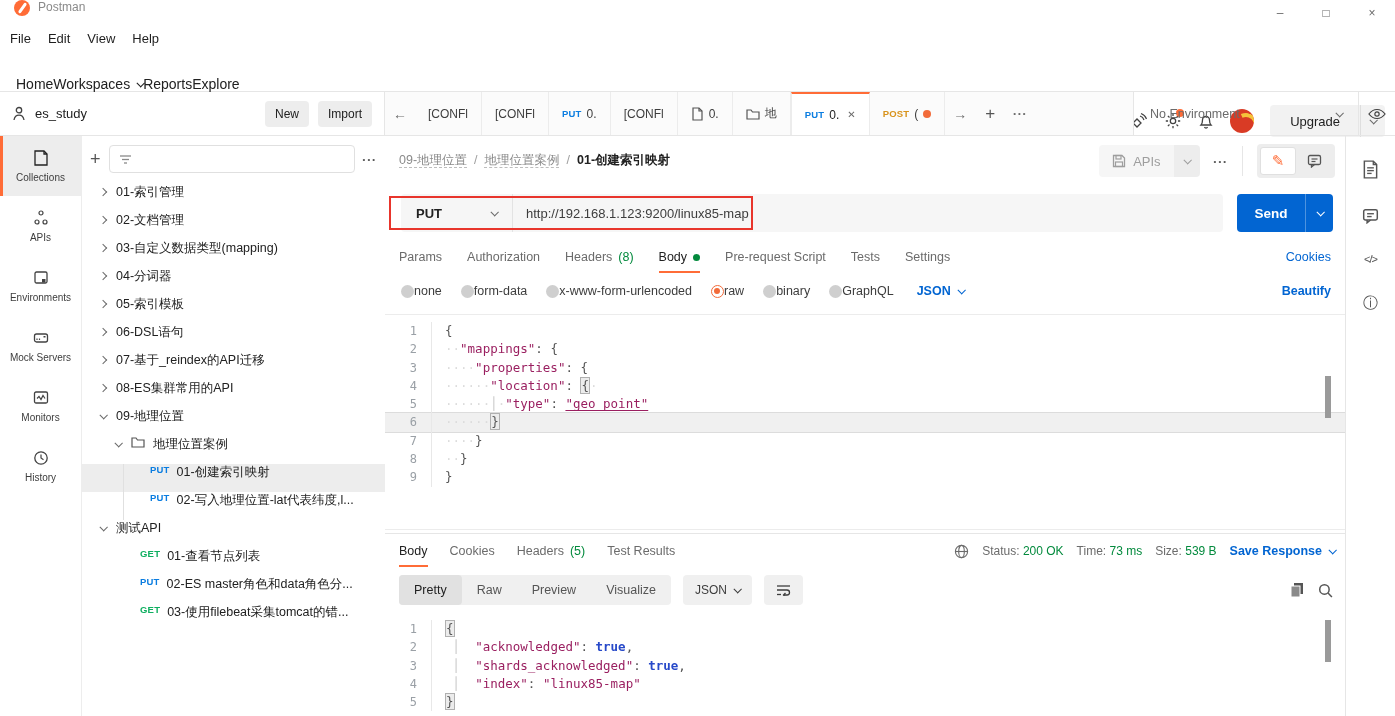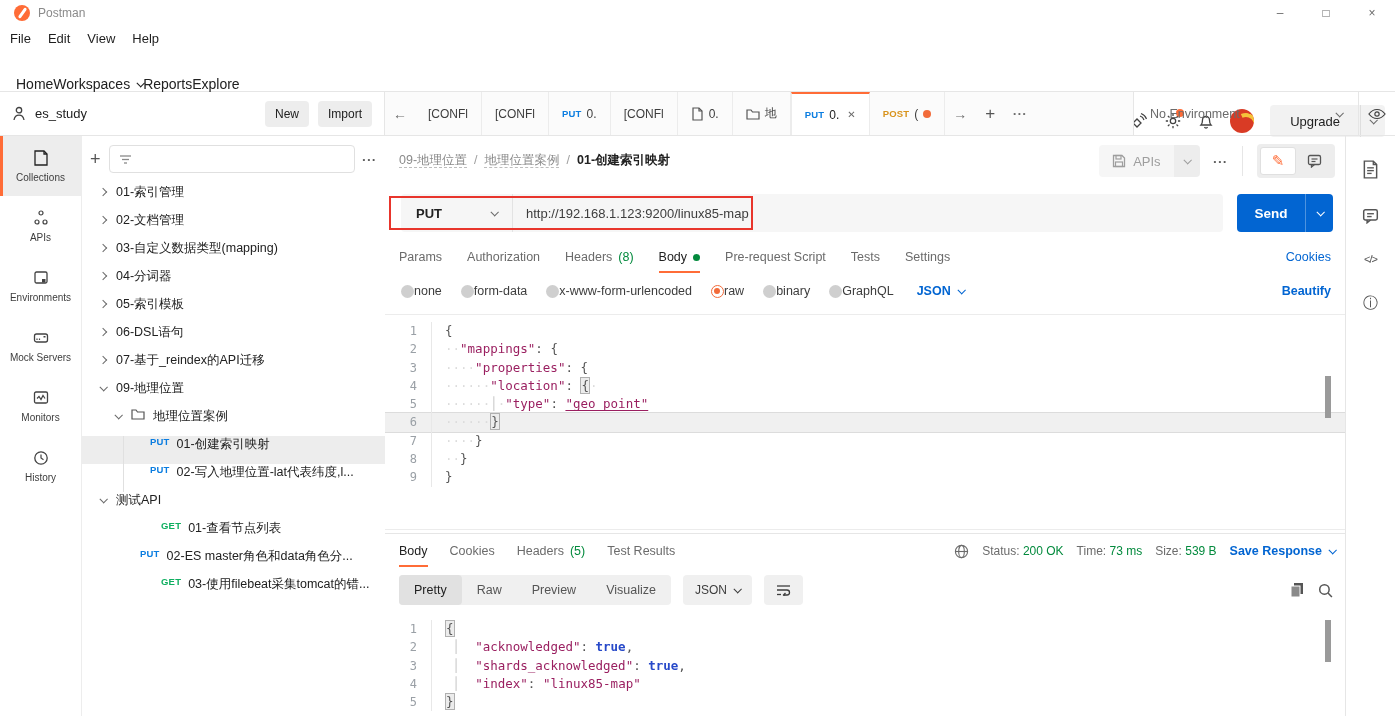--- a/index.html
+++ b/index.html
@@ -1,20 +1,20 @@
 <!DOCTYPE html>
 <html><head>
 <meta charset="utf-8">
 <style>
   *{margin:0;padding:0;box-sizing:border-box;}
   html,body{width:1395px;height:716px;}
   body{position:relative;font-family:"Liberation Sans",sans-serif;background:#fff;color:#212121;overflow:hidden;}
   svg{display:block;}
   
-  .titlebar{position:absolute;left:0;top:0;right:0;height:26px;display:flex;align-items:center;padding-left:14px;}
+  .titlebar{position:absolute;left:0;top:0;right:0;height:26px;display:flex;padding-left:14px;}
   .logo{width:16px;height:16px;border-radius:50%;background:#ff6c37;position:relative;overflow:hidden;}
   .logo::after{content:"";position:absolute;left:7px;top:2px;width:3px;height:12px;background:#fff;transform:rotate(35deg);border-radius:2px;}
   .apptitle{margin-left:8px;font-size:12px;color:#8a8a8a;}
   .wincontrols{position:absolute;right:0;top:0;height:26px;display:flex;}
   .winbtn{width:46px;height:26px;display:flex;align-items:center;justify-content:center;color:#6b6b6b;font-size:12px;}
   
   .menubar{position:absolute;left:0;top:26px;right:0;height:24px;display:flex;align-items:center;gap:17px;padding-left:10px;font-size:13px;color:#1e1e1e;}
   
   .topnav{position:absolute;left:0;top:50px;right:0;height:42px;border-bottom:1px solid #e6e6e6;}
   .navitems{position:absolute;left:16px;top:0;height:42px;display:flex;align-items:flex-end;font-size:14px;color:#212121;}
@@ -36,21 +36,21 @@
   .wsbar{position:absolute;left:0;top:92px;right:0;height:44px;border-bottom:1px solid #e6e6e6;display:flex;}
   .ws-left{width:385px;border-right:1px solid #e6e6e6;display:flex;align-items:center;gap:9px;padding:0 12px;}
   .ws-name{font-size:13px;}
   .smallbtn{height:26px;background:#ededed;border-radius:4px;padding:0 10px;font-size:12px;display:flex;align-items:center;color:#212121;}
   .tabarea{flex:1;display:flex;align-items:stretch;background:#fbfbfb;overflow:hidden;}
   .tab-back{width:30px;display:flex;align-items:center;justify-content:center;color:#6b6b6b;font-size:14px;}
   .rtab{display:flex;align-items:center;gap:5px;padding:0 13px;border-right:1px solid #ececec;font-size:12px;color:#3d3d3d;white-space:nowrap;}
   .rtab .meth{font-size:9.5px;font-weight:bold;letter-spacing:.2px;}
   .meth-put{color:#0b7de0;}
   .meth-post{color:#d8931c;}
-  .meth-get{color:#0faf60;margin-left:21px;}
+  .meth-get{color:#0faf60;}
   .rtab.active{background:#fff;border-top:2px solid #ff6c37;border-left:1px solid #ececec;box-shadow:0 1px 0 #fff;color:#212121;}
   .tab-close{font-size:10px;color:#6b6b6b;margin-left:3px;}
   .unsaved-dot{width:8px;height:8px;border-radius:50%;background:#f26b3a;}
   .tab-ctrl{width:30px;display:flex;align-items:center;justify-content:center;color:#6b6b6b;font-size:14px;}
   .envsel{width:225px;border-left:1px solid #e6e6e6;display:flex;align-items:center;justify-content:space-between;padding:0 16px;font-size:12.5px;color:#6b6b6b;}
   .eyebox{width:37px;border-left:1px solid #e6e6e6;display:flex;align-items:center;justify-content:center;color:#424242;}
   
   .rail{position:absolute;left:0;top:136px;width:82px;bottom:0;border-right:1px solid #ededed;}
   .rail-item{height:60px;display:flex;flex-direction:column;align-items:center;justify-content:center;gap:5px;font-size:10px;color:#3d3d3d;position:relative;}
   .rail-item.active{background:#ededed;}
@@ -369,20 +369,24 @@
         <span class="tchev"><span class="chev-r"></span></span>
         <span>05-索引模板</span>
       </div>
     <div class="trow" style="padding-left:18px">
         <span class="tchev"><span class="chev-r"></span></span>
         <span>06-DSL语句</span>
       </div>
     <div class="trow" style="padding-left:18px">
         <span class="tchev"><span class="chev-r"></span></span>
         <span>07-基于_reindex的API迁移</span>
+      </div>
+    <div class="trow" style="padding-left:18px">
+        <span class="tchev"><span class="chev-r"></span></span>
+        <span>08-ES集群常用的API</span>
       </div>
     <div class="trow" style="padding-left:18px">
         <span class="tchev"><span class="chev"></span></span>
         <span>09-地理位置</span>
       </div>
     <div class="trow" style="padding-left:33px">
         <span class="tchev"><span class="chev"></span></span>
       <svg width="14" height="12" viewBox="0 0 14 12" style="margin-right:8px">
           <path d="M1 2h4l1.5 2H13v7H1z" fill="none" stroke="#555" stroke-width="1.2"></path>
         </svg>

